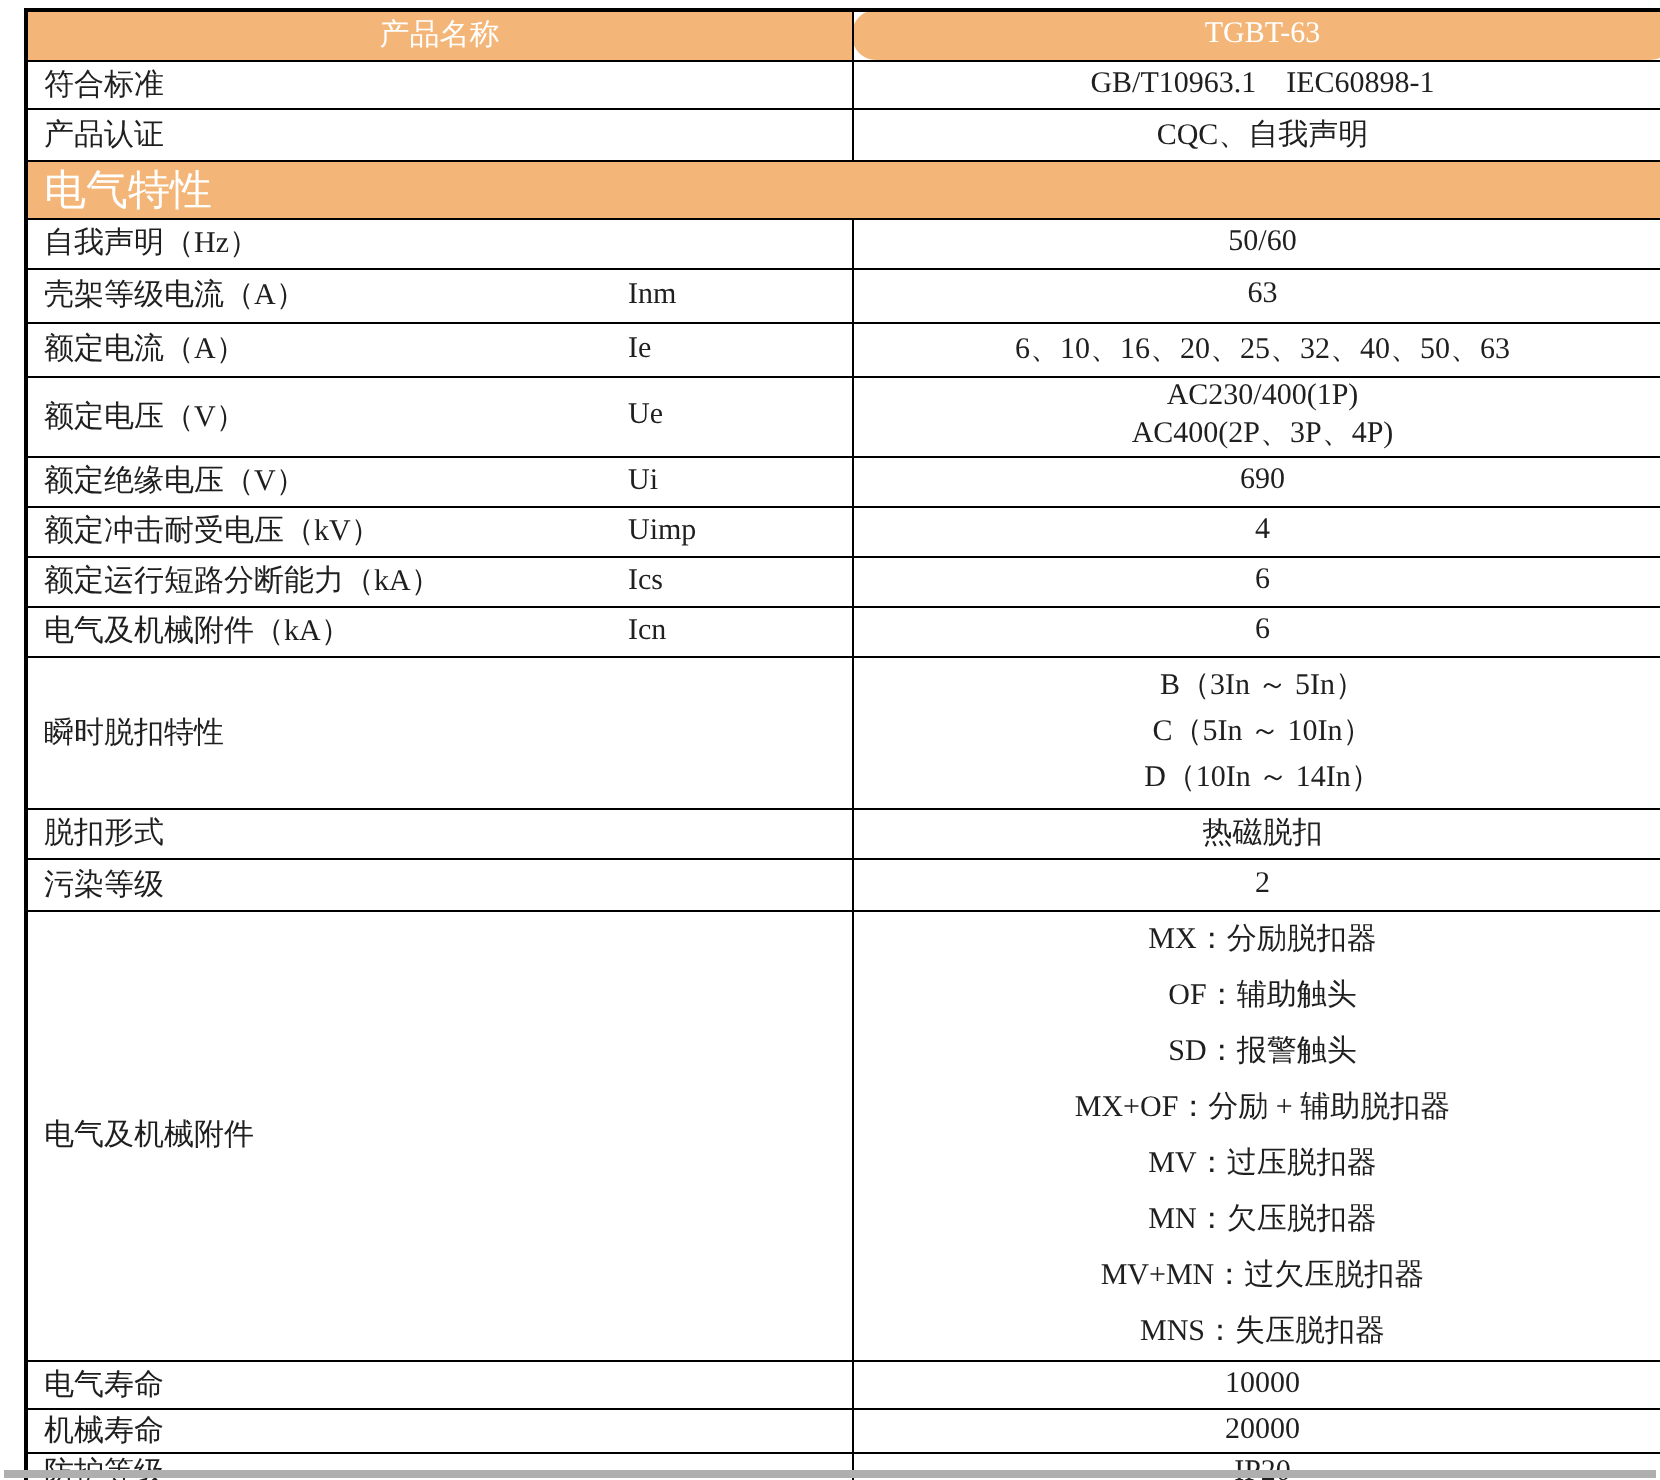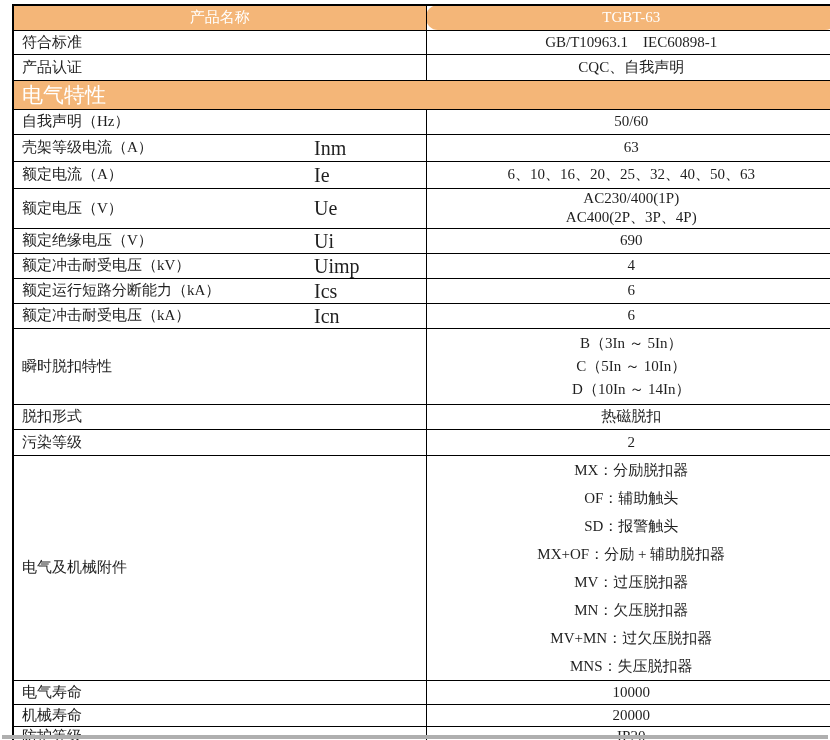--- a/index.html
+++ b/index.html
@@ -26,21 +26,21 @@
     border:1px solid var(--border);
     font-size:15px;
     padding:0;
     vertical-align:middle;
   }
   td.label-cell{
     position:relative;text-align:left;padding-left:8px;
   }
   span.symbol{
     position:absolute;left:300px;top:50%;transform:translateY(-50%);
-    font-size:20px;
+    font-size:15px;
   }
   td.value-cell{
     text-align:center;white-space:pre-wrap;border-radius:12px;
   }
   tr.hdr td, tr.section td{
     background:var(--header-bg);color:var(--header-text);
   }
   tr.hdr td{text-align:center;padding-left:0;}
   tr.section td{text-align:left;padding-left:8px;font-size:21px;}
   td.lh19{line-height:19px;}
@@ -131,21 +131,21 @@
     <tr style="height:25px">
       <td class="label-cell">
         <span>额定运行短路分断能力（kA）</span>
         <span class="symbol">Ics</span>
       </td>
       <td class="value-cell">6</td>
     </tr>
 
     <tr style="height:25px">
       <td class="label-cell">
-        <span>额定冲击耐受电压（kA）</span>
+        <span>电气及机械附件（kA）</span>
         <span class="symbol">Icn</span>
       </td>
       <td class="value-cell">6</td>
     </tr>
 
     <tr style="height:76px">
       <td class="label-cell">瞬时脱扣特性</td>
       <td class="value-cell lh23">B（3In ～ 5In）
 C（5In ～ 10In）
 D（10In ～ 14In）</td>

